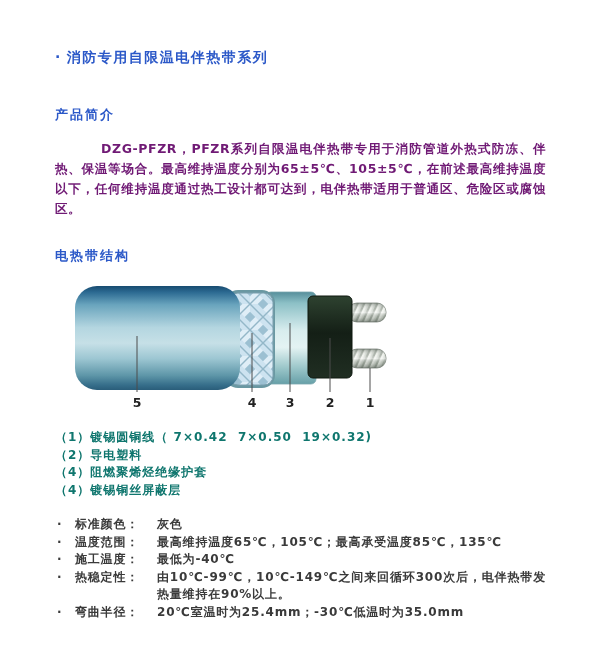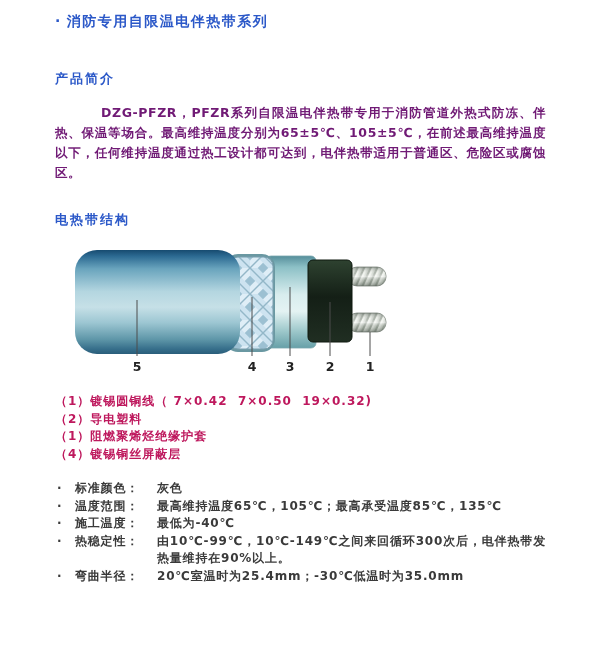--- a/index.html
+++ b/index.html
@@ -11,20 +11,21 @@
     font-weight: bold;
     overflow: hidden;
   }
   .content { padding: 12px 54px 0 55px; }
 
   .doc-title {
     color: #2b58c8;
     font-size: 14px;
     letter-spacing: 1.5px;
     line-height: 18px;
+    margin-top: 36px;
   }
   .doc-title .title-bullet { margin-right: 5px; font-size: 14px; }
 
   .section-heading {
     color: #2b58c8;
     font-size: 13px;
     letter-spacing: 2px;
     line-height: 17px;
   }
   .heading-intro     { margin-top: 40px; }
@@ -42,21 +43,21 @@
   }
 
   .diagram-wrap { margin: 14px 0 0 13px; }
 
   .legend { margin-top: 12px; }
   .legend-item {
     font-size: 12px;
     line-height: 17.5px;
     letter-spacing: 1px;
     white-space: pre-wrap;
-    color: #be185d;
+    color: #0f766e;
   }
 
   .perf-list { margin-top: 17px; }
   .perf-item {
     display: flex;
     font-size: 12px;
     line-height: 17.5px;
     letter-spacing: 0.8px;
     color: #3a3a3a;
   }
@@ -159,21 +160,21 @@
         <text x="222" y="129">3</text>
         <text x="262" y="129">2</text>
         <text x="302" y="129">1</text>
       </g>
     </svg>
   </div>
 
   <div class="legend">
     <div class="legend-item">（1）镀锡圆铜线（ 7×0.42  7×0.50  19×0.32)</div>
     <div class="legend-item">（2）导电塑料</div>
-    <div class="legend-item">（1）阻燃聚烯烃绝缘护套</div>
+    <div class="legend-item">（4）阻燃聚烯烃绝缘护套</div>
     <div class="legend-item">（4）镀锡铜丝屏蔽层</div>
   </div>
 
 
   <div class="perf-list">
     <div class="perf-item">
       <span class="perf-dot">·</span>
       <span class="perf-label">标准颜色：</span>
       <span class="perf-text">灰色</span>
     </div>

